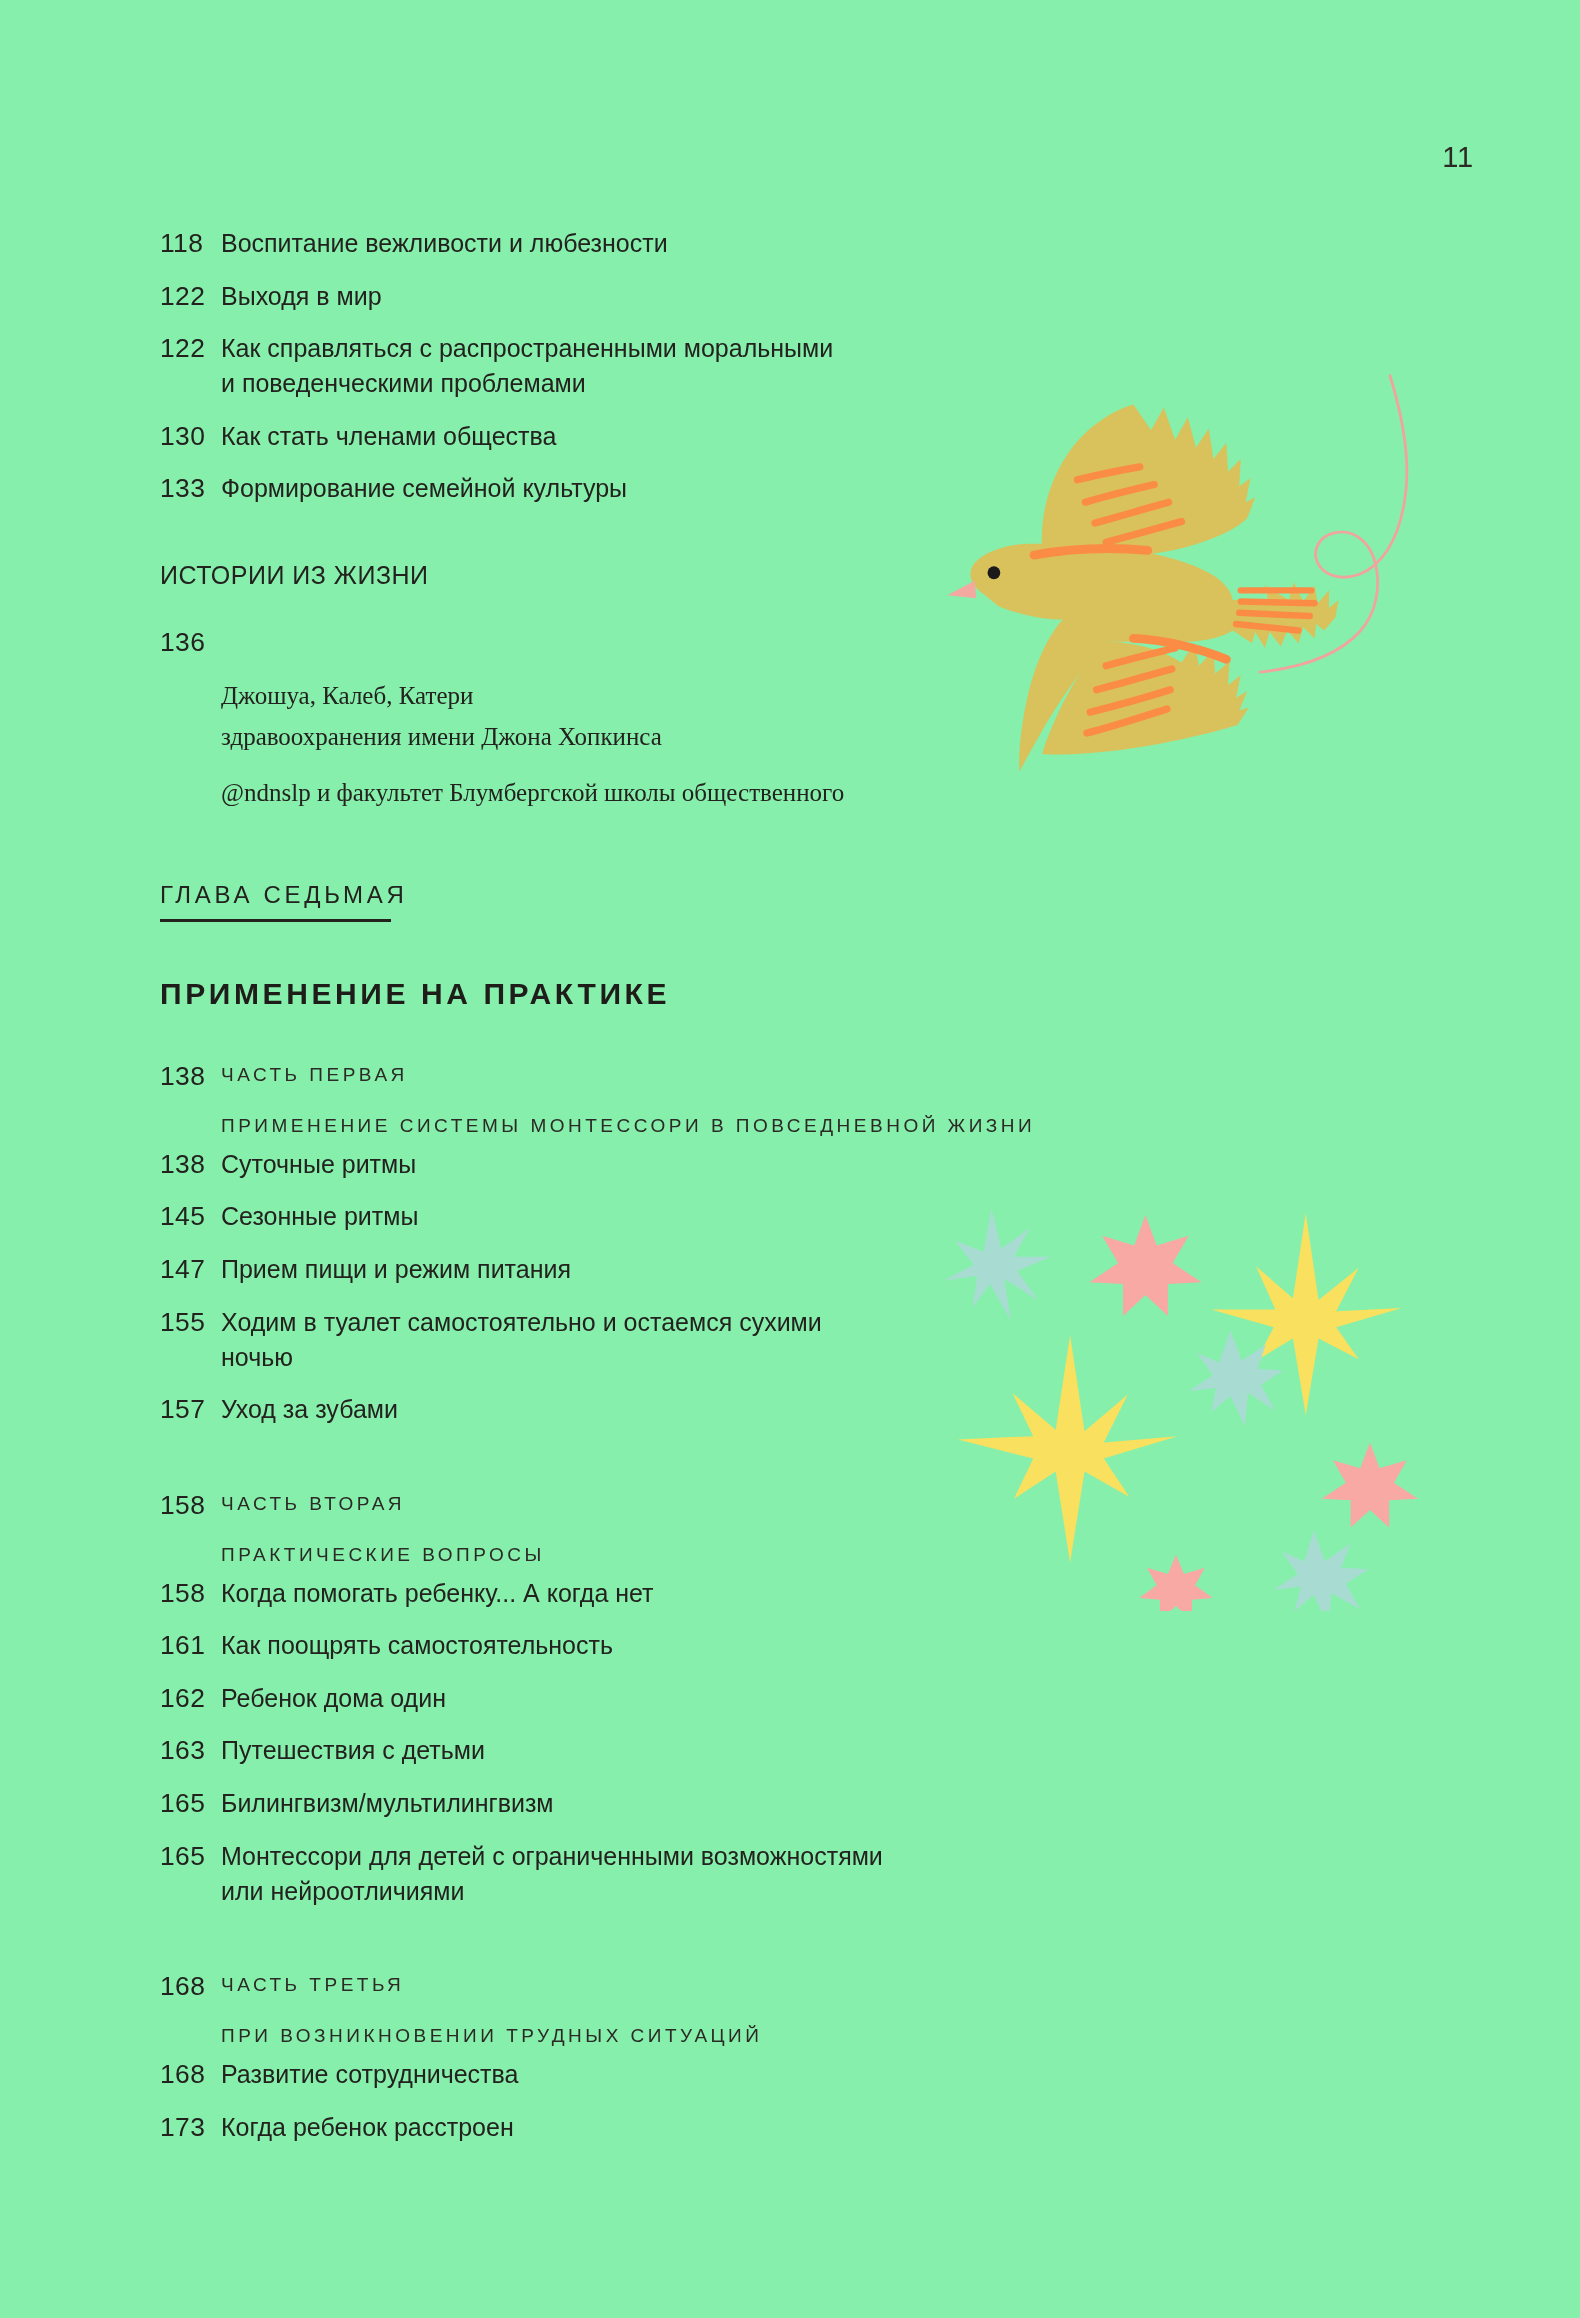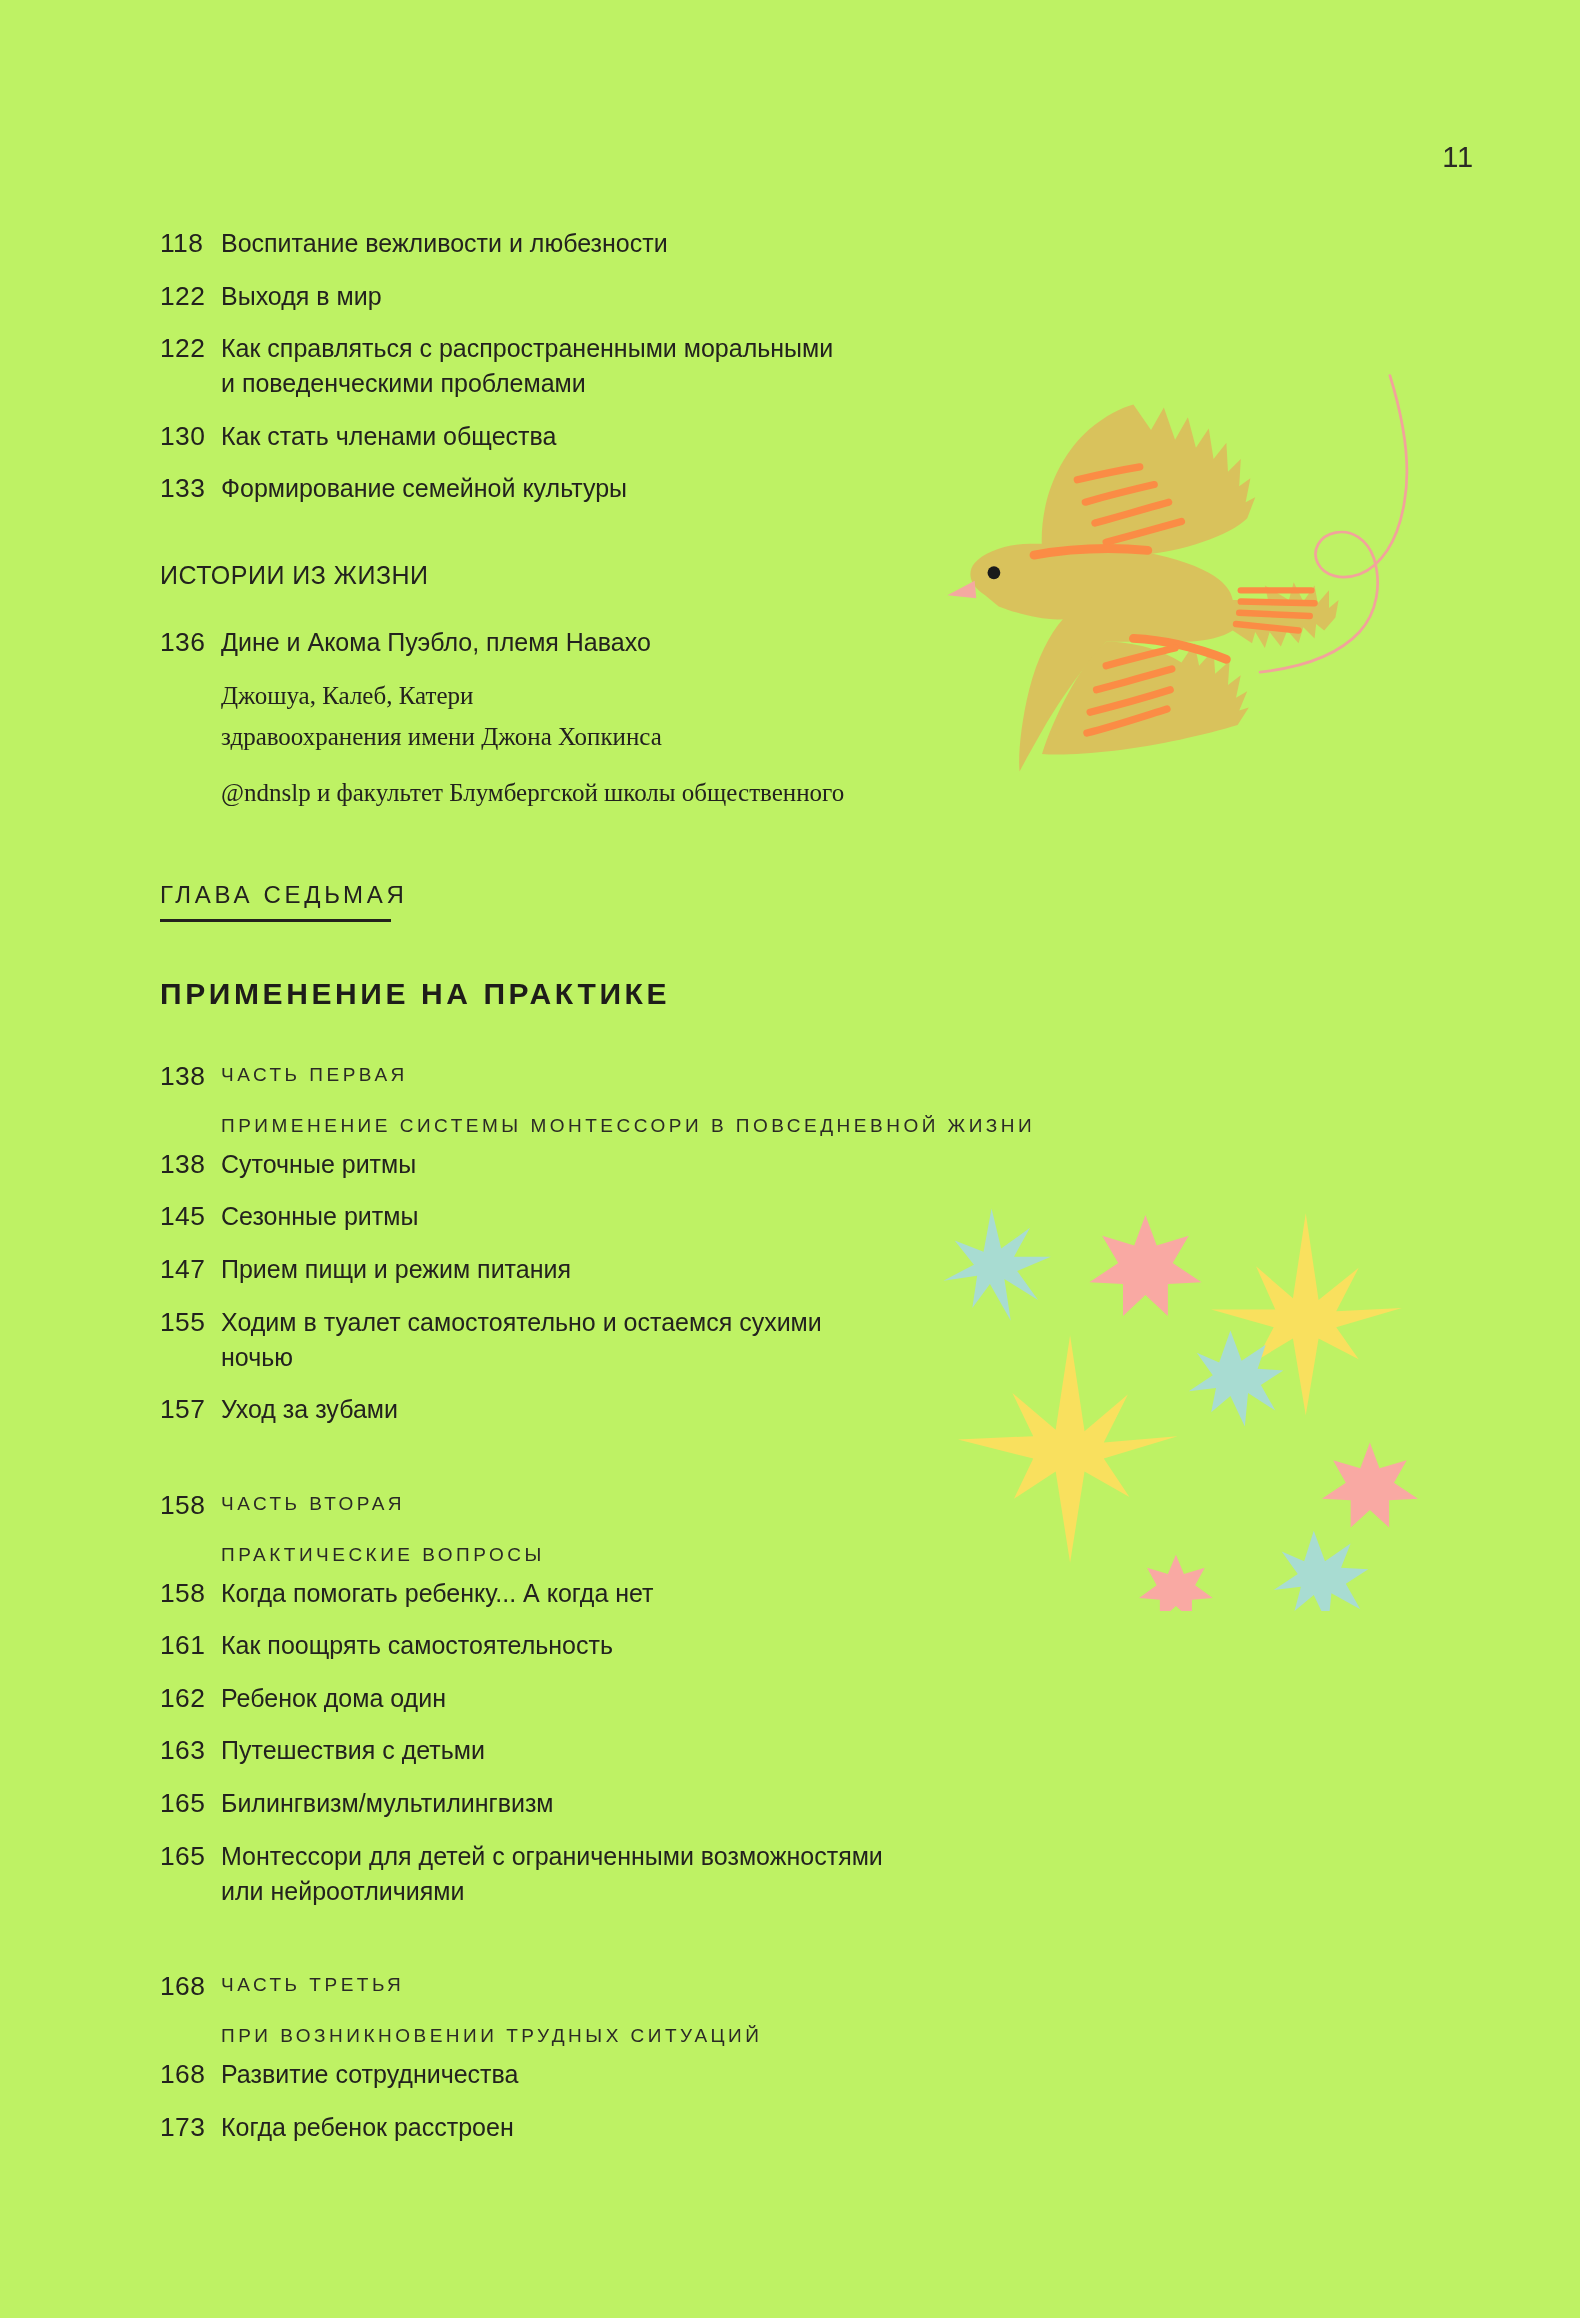--- a/index.html
+++ b/index.html
@@ -4,21 +4,21 @@
 <style>
   html, body {
     margin: 0;
     padding: 0;
     background: #fefdf0;
   }
   .page {
     position: relative;
     width: 1581px;
     height: 2319px;
-    background: #bef264;
+    background: #86efac;
     font-family: "Liberation Sans", "DejaVu Sans", sans-serif;
     color: #23221e;
     overflow: hidden;
   }
 
   
   .folio {
     position: absolute;
     top: 141px;
     right: 107px;
@@ -179,21 +179,20 @@
 
     <div class="row">
       <span class="num">133</span>
       <span class="ttl">Формирование семейной культуры</span>
     </div>
 
     <div class="stories-head">ИСТОРИИ ИЗ ЖИЗНИ</div>
 
     <div class="row">
       <span class="num">136</span>
-      <span class="ttl">Дине и Акома Пуэбло, племя Навахо</span>
     </div>
 
     <div class="sub-line">Джошуа, Калеб, Катери</div>
     <div class="sub-line">здравоохранения имени Джона Хопкинса</div>
     <div class="sub-line gap">@ndnslp и факультет Блумбергской школы общественного</div>
   </div>
 
   <div class="chapter">
     <div class="chapter-kicker">ГЛАВА СЕДЬМАЯ</div>
     <div class="chapter-rule"></div>

